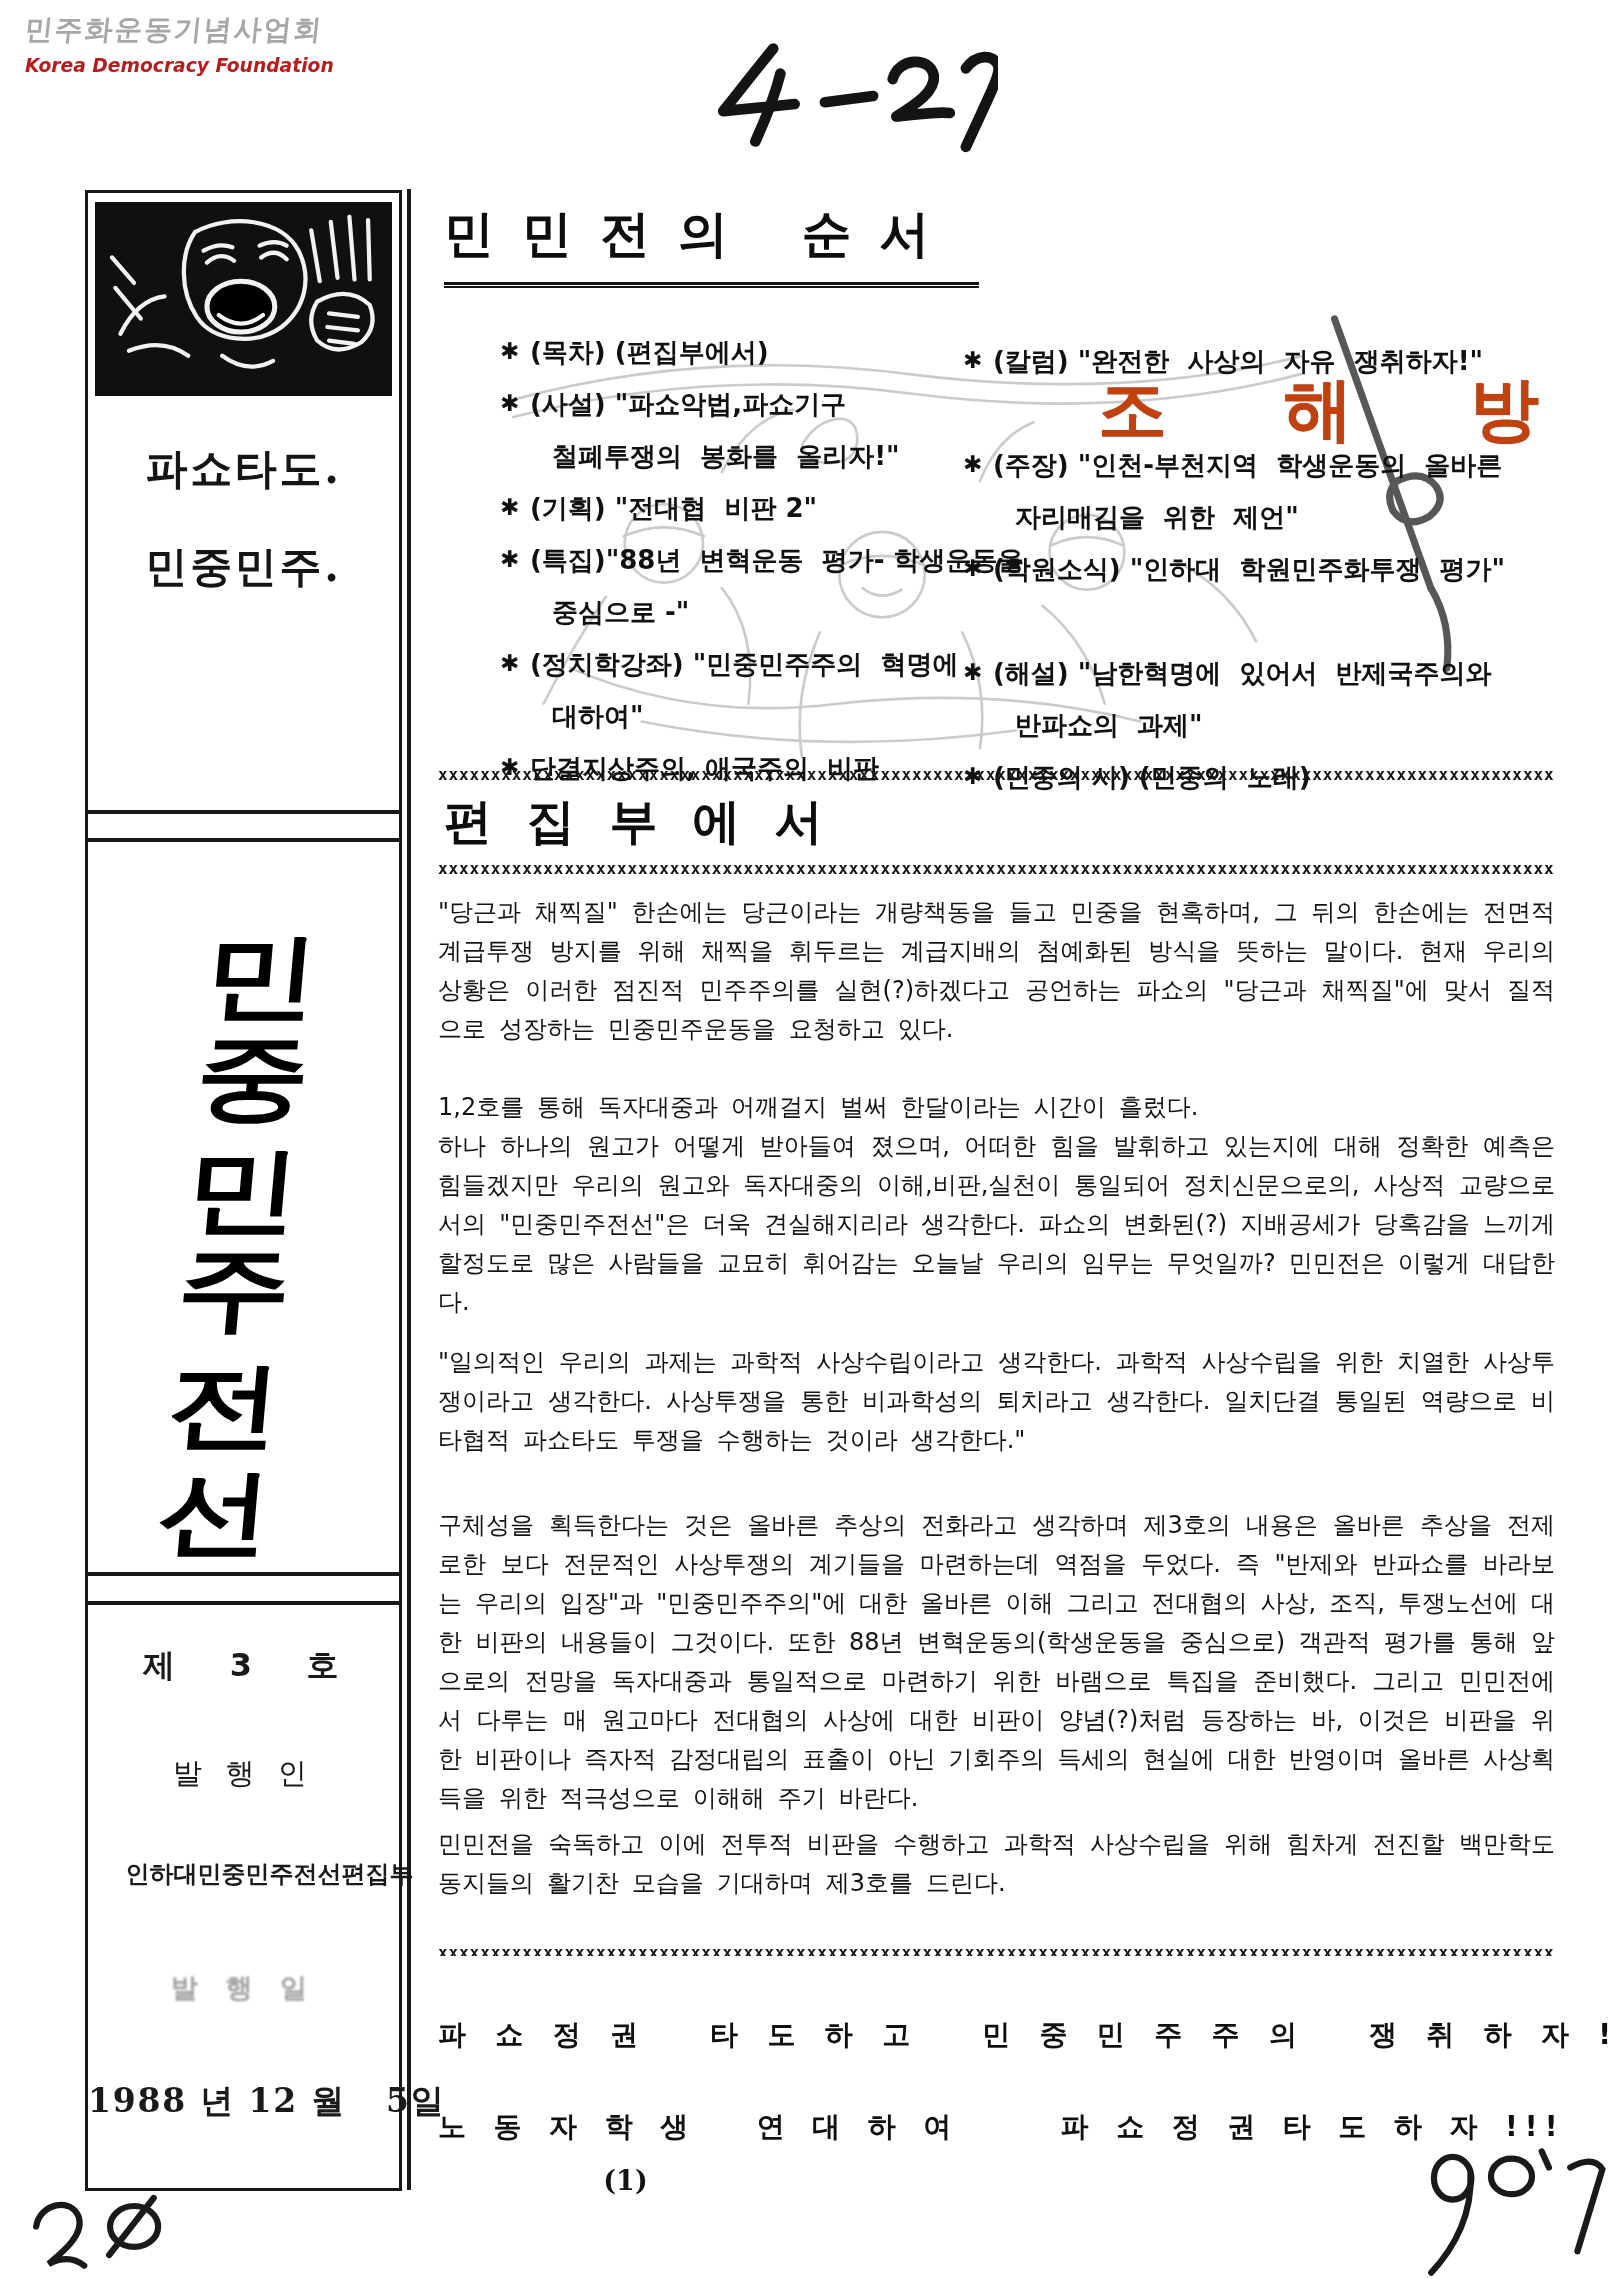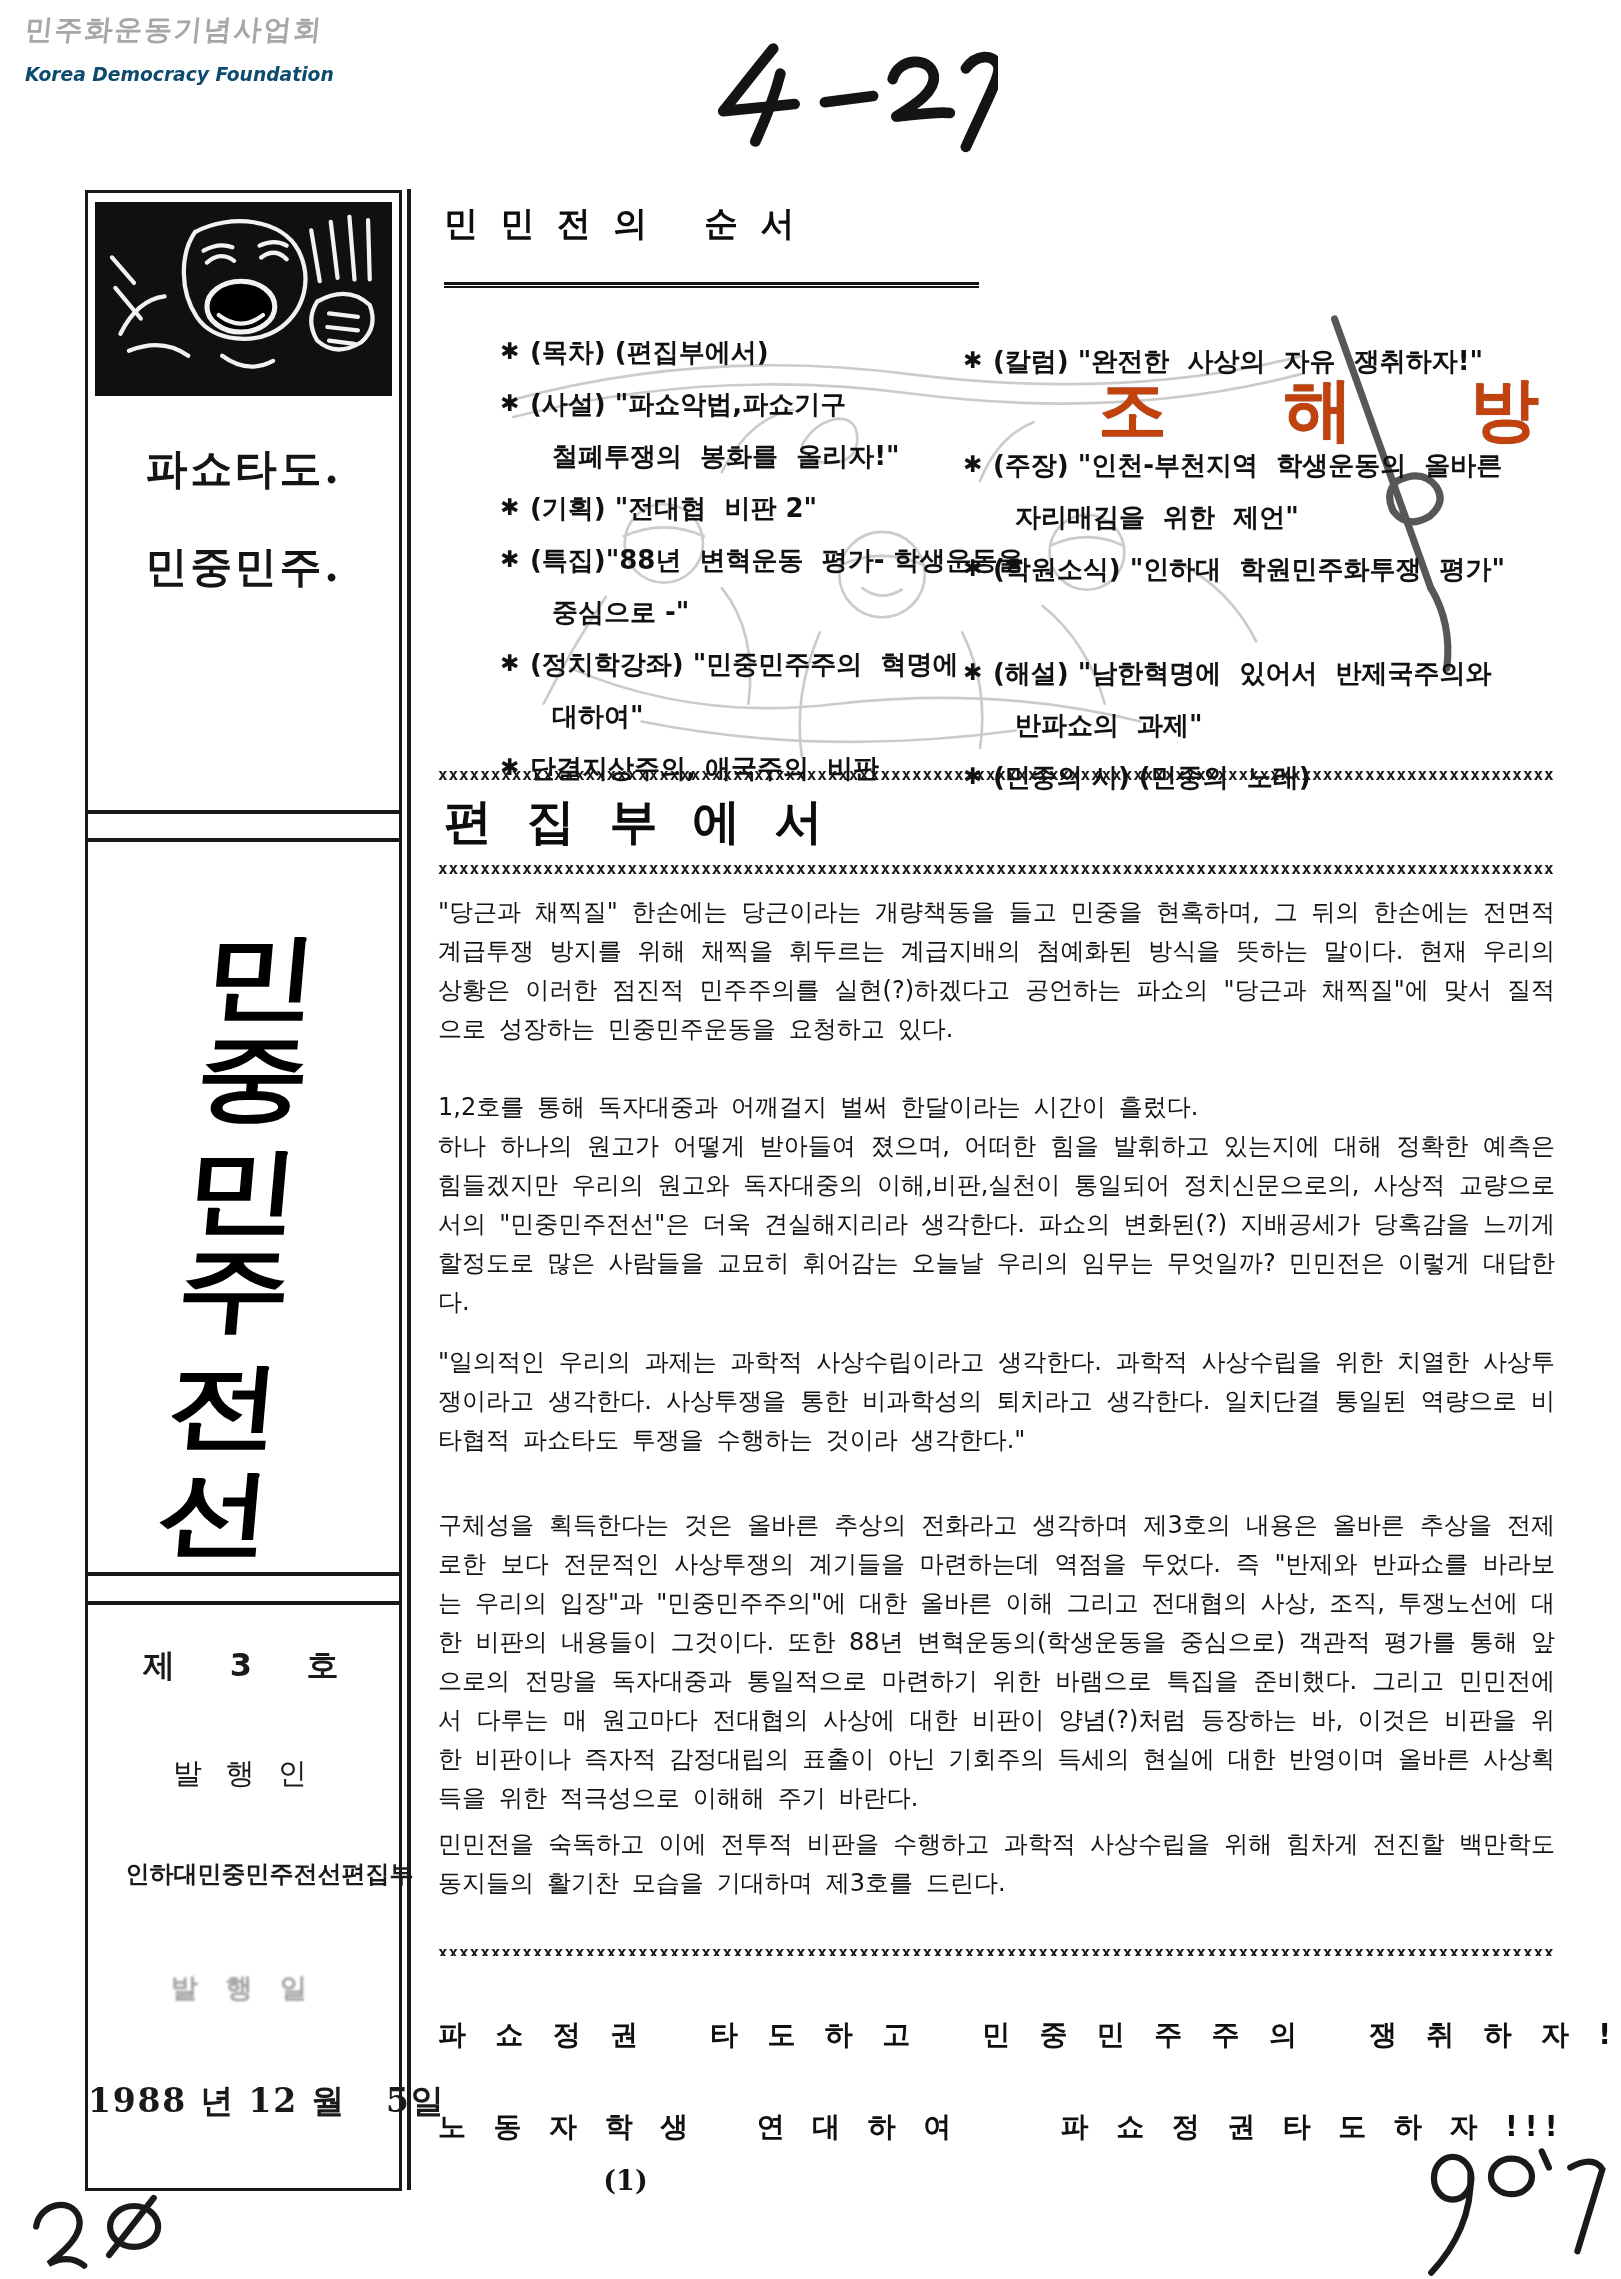--- a/index.html
+++ b/index.html
@@ -9,22 +9,22 @@
     overflow:hidden;margin:0 auto;
   }
   
   .kdf{position:absolute;left:25px;top:10.7px;}
   .kdf-kr{
     font-family:"DejaVu Serif","Liberation Serif",serif;
     font-size:28px;font-weight:bold;color:#a7a7a7;letter-spacing:1.8px;
     transform:skewX(-6deg);
   }
   .kdf-en{
-    font-size:18.7px;font-weight:bold;font-style:italic;color:#0c4a6e;
-    letter-spacing:0px;margin-top:15px;
+    font-size:18.7px;font-weight:bold;font-style:italic;color:#b91c1c;
+    letter-spacing:0px;margin-top:6px;
   }
   
   .catalog{position:absolute;left:659px;top:28.5px;width:339px;height:134px;}
   .catalog svg{width:100%;height:100%;}
   
   .sidebar{
     position:absolute;left:85px;top:190px;width:317px;height:2001px;
     border:3.6px solid #181818;box-sizing:border-box;background:#fff;
   }
   .sidebar::after{ 
@@ -52,21 +52,21 @@
   .issue-no{top:1451px;font-size:32px;font-weight:bold;letter-spacing:5.3px;}
   .pub-label{top:1561px;font-size:29px;font-weight:normal;letter-spacing:7.1px;}
   .pub-name{top:1665px;font-size:24px;font-weight:600;letter-spacing:0px;margin-left:26px;}
   .date-label{top:1777px;font-size:27px;font-weight:bold;letter-spacing:9px;
     color:#8a8a8a;filter:blur(1.1px);opacity:.8;}
   .pub-date{top:1886px;font-size:33px;font-weight:bold;letter-spacing:1.8px;font-family:"DejaVu Serif","Liberation Serif",serif;}
   
   .toc-title{
     position:absolute;left:444px;top:201px;
     font-family:"DejaVu Serif","Liberation Serif",serif;
-    font-size:34px;font-weight:bold;letter-spacing:5.3px;white-space:pre;color:#0d0d0d;
+    font-size:50px;font-weight:bold;letter-spacing:5.3px;white-space:pre;color:#0d0d0d;
   }
   .toc-underline{
     position:absolute;left:444px;top:282px;width:535px;height:6.2px;
     border-top:3.6px solid #151515;border-bottom:2.7px solid #151515;box-sizing:border-box;
   }
   .illus{position:absolute;left:499px;top:294px;width:1069px;height:481px;pointer-events:none;}
   .illus svg{width:100%;height:100%;}
   .banner-text{
     position:absolute;left:1098px;top:364px;
     font-size:69px;font-weight:900;letter-spacing:23px;color:#c2410c;white-space:pre;

